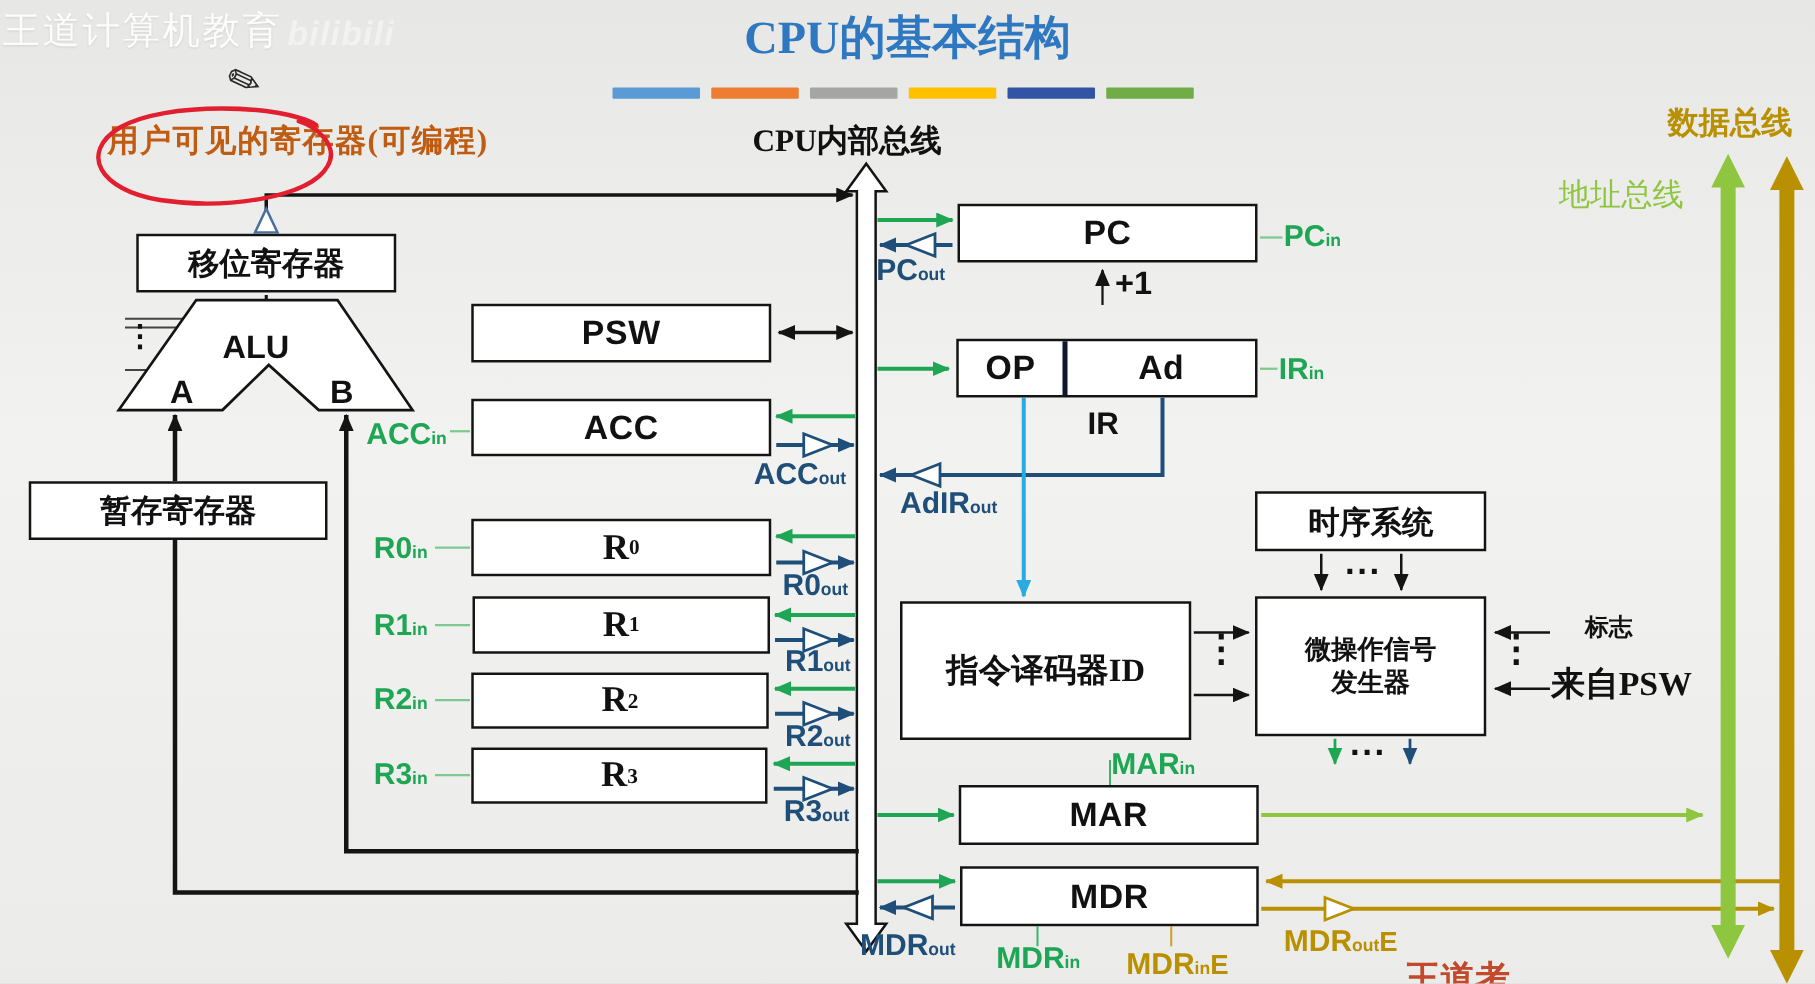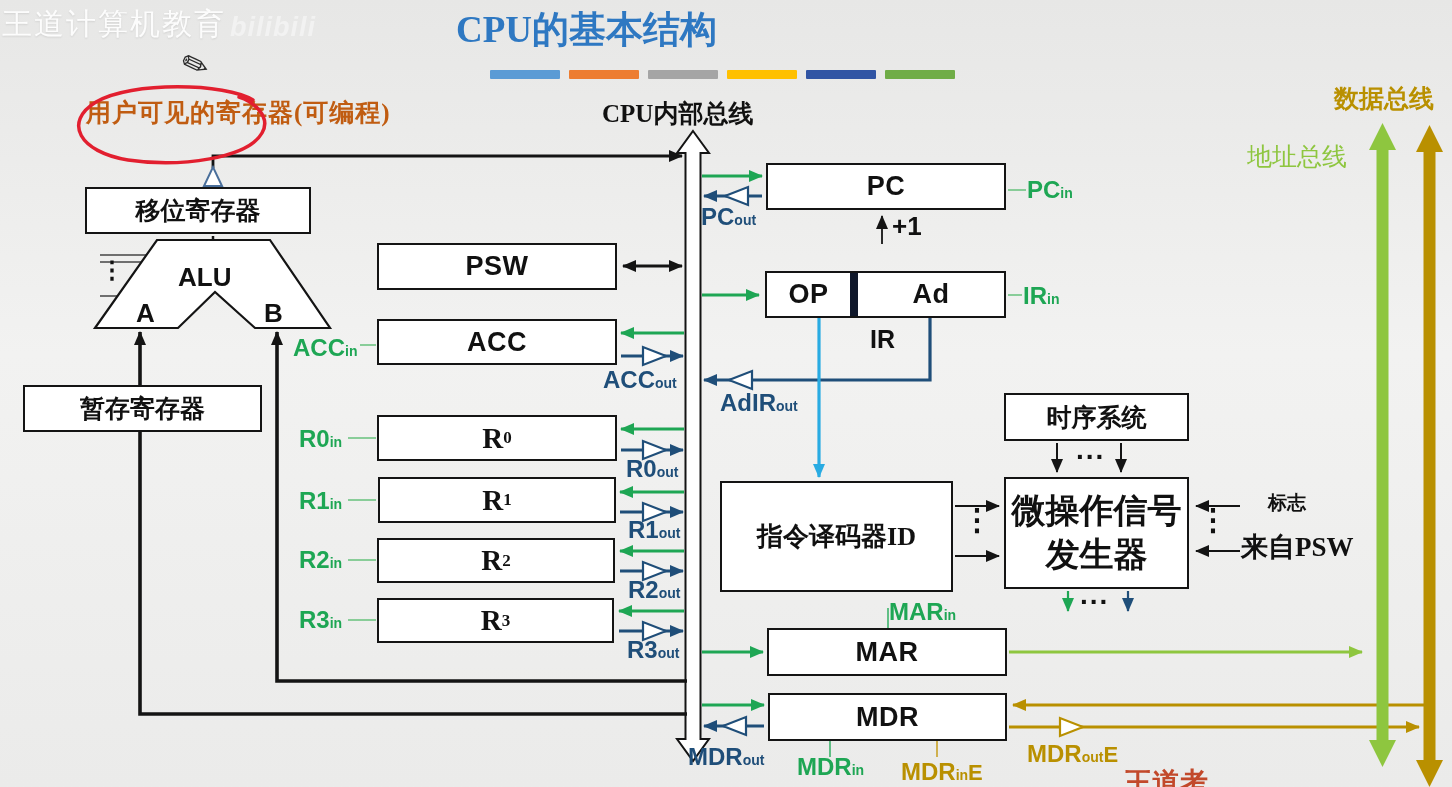--- a/index.html
+++ b/index.html
@@ -15,36 +15,36 @@
   .rn{font-family:"Liberation Serif",serif;font-size:29px;font-weight:600}
   .rn sub{font-size:17px;line-height:0}
   .lbl{position:absolute;white-space:nowrap;z-index:2;line-height:1.15}
   .sig{position:absolute;font-weight:700;font-size:24px;white-space:nowrap;z-index:2;line-height:1}
   .sig .sub{font-size:14px;font-weight:700}
   .sig .suf{font-size:22px}
   .green{color:#1ea654}
   .blue{color:#1f4e79}
   .goldc{color:#b99000}
   .dots{position:absolute;font-weight:700;color:#111;z-index:2;line-height:1}
-  .title{position:absolute;left:456px;top:5px;width:500px;text-align:left;
+  .title{position:absolute;left:476px;top:5px;width:500px;text-align:center;
          font-size:37px;font-weight:700;color:#2e78c2;z-index:2;font-family:"Liberation Serif",serif}
   .bars{position:absolute;left:490px;top:70px;display:flex;gap:9px;z-index:2}
   .bar{width:70px;height:9px;border-radius:1px}
   .wm{position:absolute;left:2px;top:4px;font-size:30px;font-weight:400;
       color:rgba(255,255,255,.92);text-shadow:0 1px 2px rgba(0,0,0,.10);z-index:2;
       font-family:"Liberation Serif",serif;letter-spacing:2px}
   .wm-bili{position:absolute;left:230px;top:12px;font-size:27px;font-weight:700;font-style:italic;
       color:rgba(255,255,255,.45);z-index:2;letter-spacing:1px}
   .annotation{position:absolute;left:86px;top:96px;font-size:25px;font-weight:700;color:#c05c11;
       z-index:2;font-family:"Liberation Serif",serif;letter-spacing:1px}
   .pencil{position:absolute;left:182px;top:46px;font-size:32px;color:#2a2a2a;
       transform:rotate(-20deg);z-index:2}
   .footer{position:absolute;left:1124px;top:764px;font-size:28px;font-weight:700;color:#c2492b;
       z-index:2;font-family:"Liberation Serif",serif}
-  .ir-op{width:83px;height:100%;border-right:8px solid #0f172a;display:flex;
+  .ir-op{width:83px;height:100%;border-right:4px solid #0f172a;display:flex;
          align-items:center;justify-content:center}
   .ir-ad{flex:1;height:100%;display:flex;align-items:center;justify-content:center}
   .micro{flex-direction:column;line-height:1.3}
 </style>
 </head>
 <body>
 
 <div class="stage">
 
   <svg class="layer" width="1452" height="787" viewBox="0 0 1452 787">
@@ -160,21 +160,21 @@
       <polygon points="746,717 746,735 723,726"></polygon>
     </g>
 
     <path d="M819,318 V477" stroke="#29abe2" stroke-width="3.2" fill="none" marker-end="url(#mk-c)"></path>
 
     <path d="M157,240 L270,240 L330,328 L255,328 L215,292 L178,328 L95,328 Z" fill="#fff" stroke="#141414" stroke-width="2.2"></path>
 
     <polygon points="204,186 222,186 213,167" fill="#fff" stroke="#4a6f9b" stroke-width="2"></polygon>
   </svg>
 
-  <div class="box cn" style="left:85px;top:187px;width:226px;height:47px">
+  <div class="box cn" style="left:109px;top:187px;width:208px;height:47px">
       <span>移位寄存器</span>
     </div>
   <div class="box lat" style="left:377px;top:243px;width:240px;height:47px">
       <span>PSW</span>
     </div>
   <div class="box cn" style="left:23px;top:385px;width:239px;height:47px">
       <span>暂存寄存器</span>
     </div>
   <div class="box lat" style="left:377px;top:319px;width:240px;height:46px">
       <span>ACC</span>
@@ -202,21 +202,21 @@
     </div>
 
   <div class="box lat" style="left:765px;top:271px;width:241px;height:47px;padding:0">
     <div class="ir-op">OP</div>
     <div class="ir-ad">Ad</div>
   </div>
 
   <div class="box cn" style="left:1004px;top:393px;width:185px;height:48px">
       <span>时序系统</span>
     </div>
-  <div class="box cn micro" style="left:1004px;top:477px;width:185px;height:112px;font-size:34px">
+  <div class="box cn micro" style="left:1004px;top:477px;width:185px;height:112px;font-size:21px">
     <div>微操作信号</div>
     <div>发生器</div>
   </div>
   <div class="box cn" style="left:720px;top:481px;width:233px;height:111px;font-size:26px">
       <span>指令译码器ID</span>
     </div>
 
   <div class="box lat" style="left:767px;top:628px;width:240px;height:48px">
       <span>MAR</span>
     </div>

